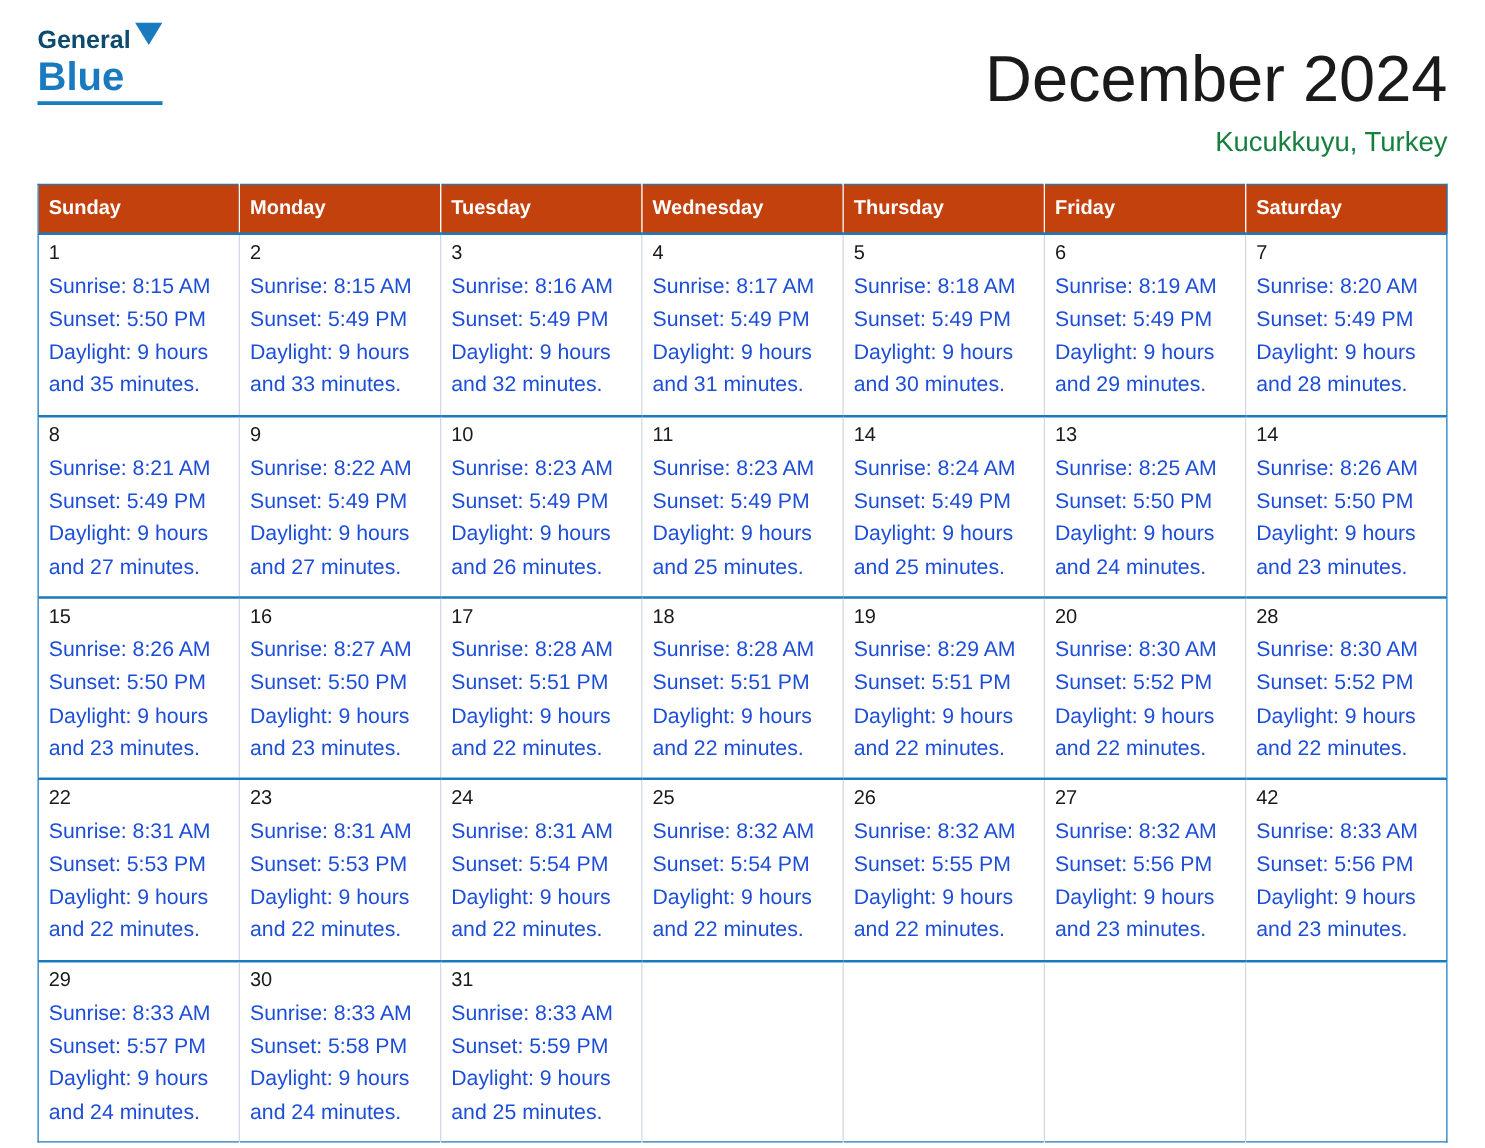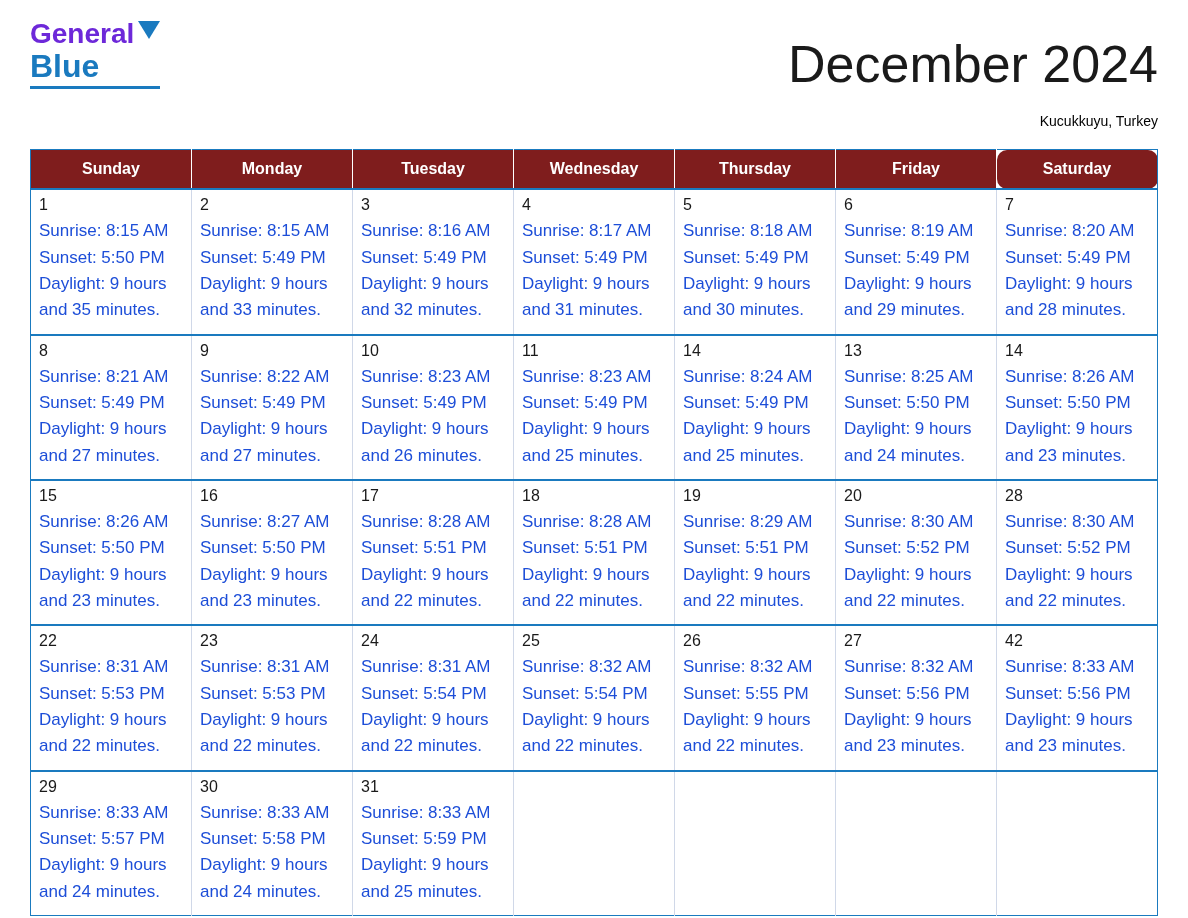--- a/index.html
+++ b/index.html
@@ -15,23 +15,23 @@
       justify-content: space-between;
       align-items: flex-start;
       margin-bottom: 20px;
     }
     .logo {
       display: flex;
       flex-direction: column;
       align-items: flex-start;
     }
     .logo-general {
-      font-size: 28px;
+      font-size: 20px;
       font-weight: bold;
-      color: #6d28d9;
+      color: #0c4a6e;
       line-height: 1;
     }
     .logo-blue {
       font-size: 32px;
       font-weight: bold;
       color: #1a7abf;
       line-height: 1;
     }
     .logo-line {
       width: 100%;
@@ -43,41 +43,40 @@
       text-align: right;
     }
     .month-title {
       font-size: 52px;
       font-weight: normal;
       color: #1a1a1a;
       line-height: 1.1;
       margin-top: 16px;
     }
     .location {
-      font-size: 14px;
-      color: #000000;
-      margin-top: 20px;
+      font-size: 22px;
+      color: #15803d;
+      margin-top: 8px;
     }
     .calendar {
       width: 100%;
       border-collapse: collapse;
       border: 1px solid #1a7abf;
     }
     .calendar thead tr th {
-      background-color: #7f1d1d;
+      background-color: #c2410c;
       color: #fff;
       font-size: 16px;
       font-weight: bold;
       padding: 10px 8px;
-      text-align: center;
+      text-align: left;
       border-right: 1px solid #fff;
     }
     .calendar thead tr th:last-child {
       border-right: none;
-      border-radius: 10px;
     }
     .calendar tbody tr td {
       vertical-align: top;
       padding: 6px 8px 10px 8px;
       border-top: 2px solid #1a7abf;
       border-right: 1px solid #d0d8e8;
       width: calc(100% / 7);
       font-size: 13px;
       color: #333;
       min-height: 100px;

